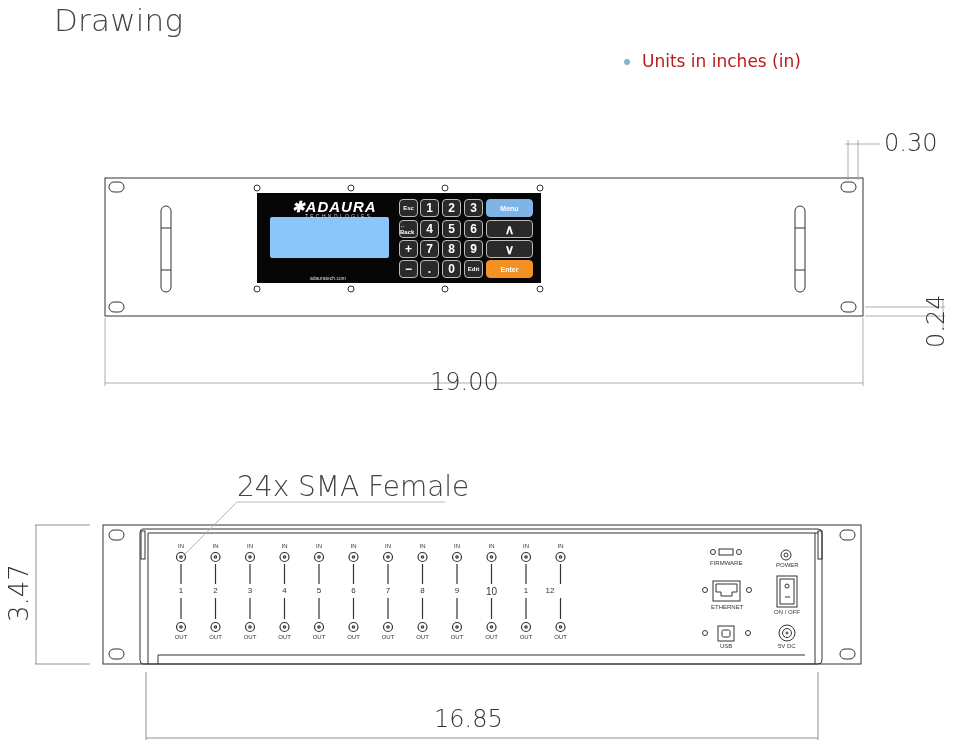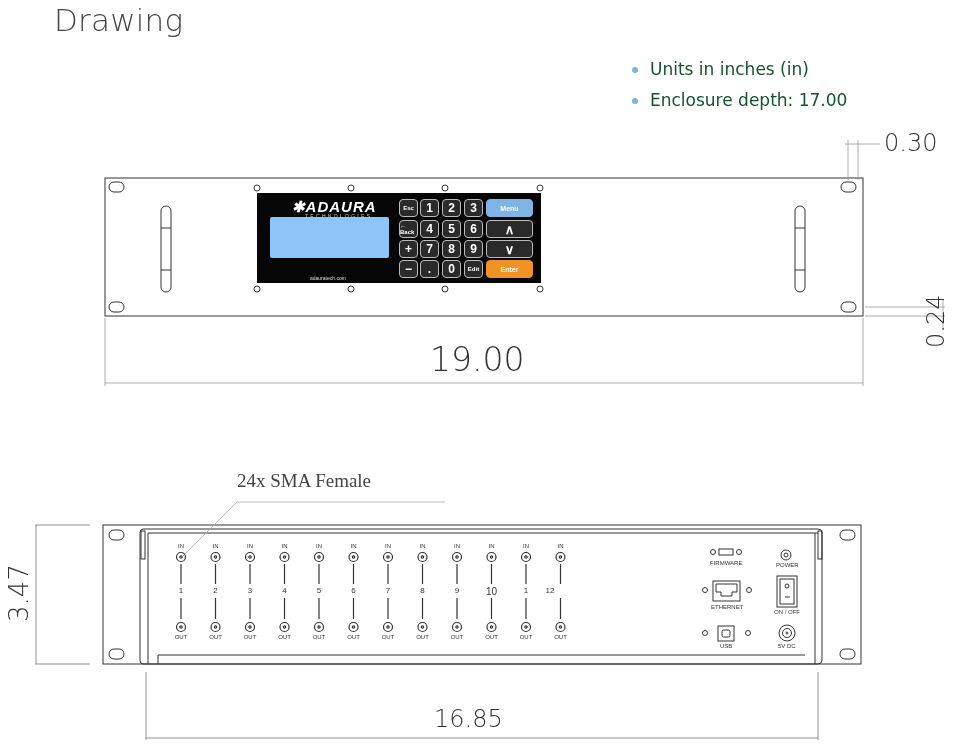--- a/index.html
+++ b/index.html
@@ -1,19 +1,19 @@
 <!DOCTYPE html>
 <html><head>
   <meta charset="utf-8">
   <style>
     html, body { margin:0; padding:0; background:#ffffff; }
     body { width:968px; height:756px; position:relative; overflow:hidden; font-family:"Liberation Sans", sans-serif; color:#333; }
     .abs { position:absolute; }
     .title { left:54px; top:2px; font-size:31px; font-weight:300; color:#444; font-family:"DejaVu Sans", sans-serif; letter-spacing:0.2px; }
-    .notes { left:620px; top:44px; list-style:none; margin:12px; padding:0; font-family:"DejaVu Sans", sans-serif; font-size:17px; color:#14532d; }
+    .notes { left:620px; top:44px; list-style:none; margin:4px; padding:0; font-family:"DejaVu Sans", sans-serif; font-size:17px; color:#b91c1c; }
     .notes li { height:31px; line-height:27px; position:relative; padding-left:18px; }
     .notes li::before { content:""; position:absolute; left:0; top:11px; width:6px; height:6px; border-radius:50%; background:#7fb3d9; }
     .dim-text { font-family:"DejaVu Sans", sans-serif; color:#333; font-weight:300; }
     .svgwrap { position:absolute; left:0; top:0; width:968px; height:756px; }
     .lcd-panel { left:257px; top:193px; width:284px; height:90px; background:#060606; }
     .lcd-screen { left:270px; top:217px; width:119px; height:41px; background:#8cc5f7; border-radius:2px; }
     .brand { left:292px; top:198px; color:#fff; font-weight:bold; font-size:15px; letter-spacing:1px; font-style:italic; }
     .brand-sub { left:305px; top:213px; color:#cfcfcf; font-size:5px; letter-spacing:2.3px; }
     .url { left:310px; top:275px; color:#ddd; font-size:5px; }
     .key { position:absolute; background:#2a2a2a; border:1px solid #bbb; border-radius:4px; color:#fff; font-weight:bold; display:flex; align-items:center; justify-content:center; box-sizing:border-box; }
@@ -23,21 +23,20 @@
     .key.enter { background:#f39224; border-color:#f39224; font-size:7px; }
     .key.arrow { font-size:13px; }
   </style>
 </head>
 <body>
 
 <div class="abs title">Drawing</div>
 
 <ul class="abs notes">
   <li>Units in inches (in)</li>
-  <li>Enclosure depth: 17.00</li>
 </ul>
 
 <svg class="svgwrap" viewBox="0 0 968 756" xmlns="http://www.w3.org/2000/svg">
   <g fill="none" stroke="#333" stroke-width="1">
     <rect x="105" y="178" width="758" height="138" fill="#fff"></rect>
 
     <rect x="109" y="182" width="15" height="10" rx="5"></rect>
     <rect x="109" y="302" width="15" height="10" rx="5"></rect>
     <rect x="841" y="182" width="15" height="10" rx="5"></rect>
     <rect x="841" y="302" width="15" height="10" rx="5"></rect>
@@ -226,25 +225,25 @@
     <div class="key num" style="left: 442px; top: 240px; width: 19px; height: 18px;">8</div>
     <div class="key num" style="left: 464px; top: 240px; width: 19px; height: 18px;">9</div>
     <div class="key arrow" style="left: 486px; top: 240px; width: 47px; height: 18px;">∨</div>
     <div class="key num" style="left: 399px; top: 260px; width: 19px; height: 18px;">−</div>
     <div class="key num" style="left: 420px; top: 260px; width: 19px; height: 18px;">.</div>
     <div class="key num" style="left: 442px; top: 260px; width: 19px; height: 18px;">0</div>
     <div class="key small" style="left: 464px; top: 260px; width: 19px; height: 18px;">Edit</div>
     <div class="key enter" style="left: 486px; top: 260px; width: 47px; height: 18px;">Enter</div>
   </div>
 
-<div class="abs dim-text" style="left:430px;top:340px;font-size:33px;">19.00</div>
+<div class="abs dim-text" style="left:430px;top:368px;font-size:24px;">19.00</div>
 <div class="abs dim-text" style="left:884px;top:129px;font-size:24px;">0.30</div>
 <div class="abs dim-text" style="left:922px;top:348px;font-size:24px;transform:rotate(-90deg);transform-origin:left top;">0.24</div>
 
-<div class="abs dim-text" style="left:237px;top:470px;font-size:19px;color:#444;font-family:Liberation Serif, serif;">24x SMA Female</div>
+<div class="abs dim-text" style="left:237px;top:470px;font-size:28px;color:#444;">24x SMA Female</div>
 <div class="abs dim-text" style="left:4px;top:622px;font-size:26px;transform:rotate(-90deg);transform-origin:left top;">3.47</div>
 <div class="abs dim-text" style="left:434px;top:705px;font-size:24px;">16.85</div>
 
 <div id="channels">
     <div class="abs" style="left: 166px; width: 30px; text-align: center; top: 543px; font-size: 6px; color: rgb(51, 51, 51);">IN</div>
     <div class="abs" style="left: 166px; width: 30px; text-align: center; top: 586px; font-size: 8px; color: rgb(51, 51, 51);">1</div>
     <div class="abs" style="left: 166px; width: 30px; text-align: center; top: 634px; font-size: 6px; color: rgb(51, 51, 51);">OUT</div>
     <div class="abs" style="left: 200.5px; width: 30px; text-align: center; top: 543px; font-size: 6px; color: rgb(51, 51, 51);">IN</div>
     <div class="abs" style="left: 200.5px; width: 30px; text-align: center; top: 586px; font-size: 8px; color: rgb(51, 51, 51);">2</div>
     <div class="abs" style="left: 200.5px; width: 30px; text-align: center; top: 634px; font-size: 6px; color: rgb(51, 51, 51);">OUT</div>

